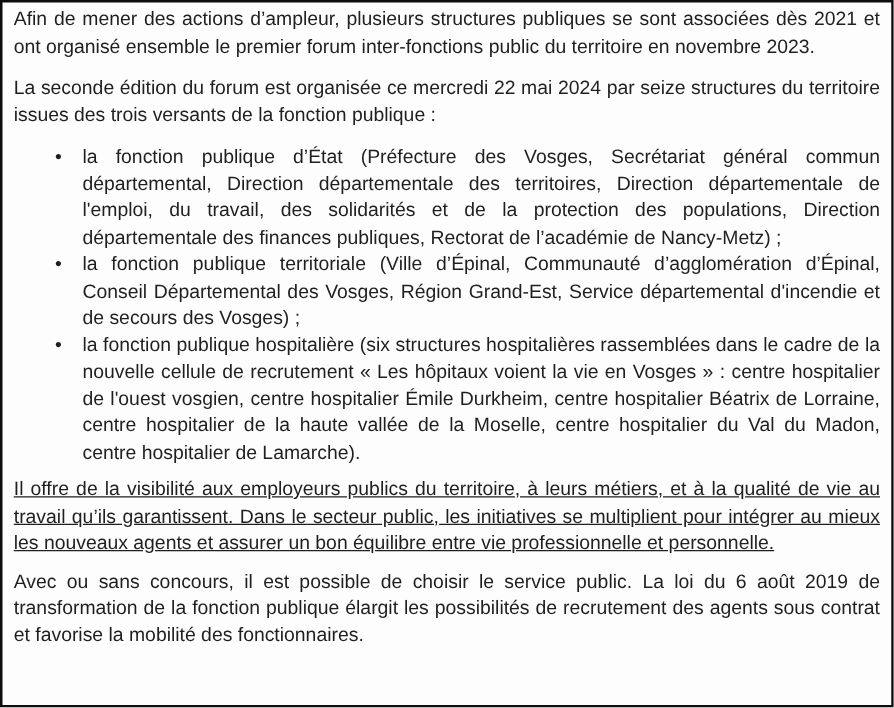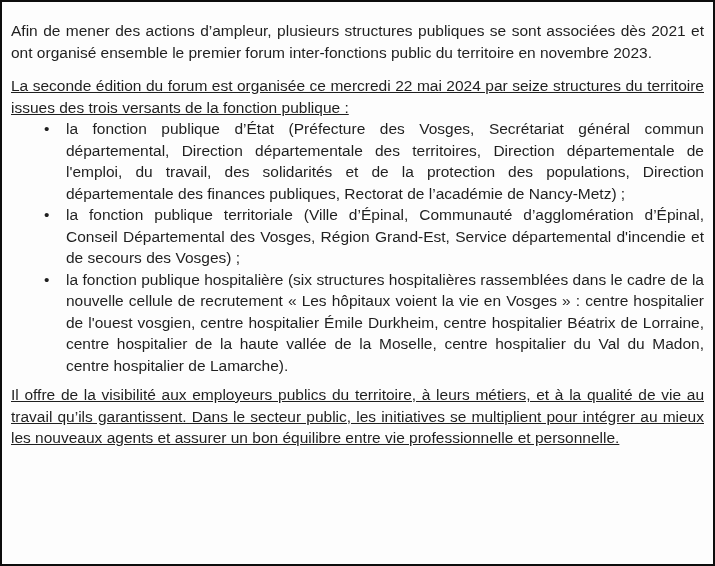--- a/index.html
+++ b/index.html
@@ -6,34 +6,33 @@
     margin: 0;
     padding: 0;
     background: #ffffff;
   }
   .page {
     box-sizing: border-box;
     width: 715px;
     height: 566px;
     border: 2px solid #0d0d0d;
     background: #fdfdfd;
-    padding: 18px 9px 0 9px;
+    padding: 3px 9px 0 9px;
     overflow: hidden;
     font-family: "Liberation Sans", "DejaVu Sans", sans-serif;
     font-size: 15.5px;
     line-height: 21.5px;
     color: #1f1f1f;
     text-align: justify;
   }
   p.para {
     margin: 0 0 12px 0;
   }
   p.para.no-gap {
-    margin-bottom: 0;
-    text-decoration: underline;
+    margin-bottom: 12px;
   }
   ul.bullet-list {
     margin: 0 0 8px 0;
     padding: 0;
     list-style: none;
   }
   ul.bullet-list li {
     position: relative;
     padding-left: 55px;
     margin: 0;
@@ -70,14 +69,15 @@
       <span>la fonction publique territoriale (Ville d’Épinal, Communauté d’agglomération d’Épinal, Conseil Départemental des Vosges, Région Grand-Est, Service départemental d'incendie et de secours des Vosges) ;</span>
     </li>
     <li>
       <span class="bullet-glyph">•</span>
       <span>la fonction publique hospitalière (six structures hospitalières rassemblées dans le cadre de la nouvelle cellule de recrutement « Les hôpitaux voient la vie en Vosges » : centre hospitalier de l'ouest vosgien, centre hospitalier Émile Durkheim, centre hospitalier Béatrix de Lorraine, centre hospitalier de la haute vallée de la Moselle, centre hospitalier du Val du Madon, centre hospitalier de Lamarche).</span>
     </li>
   </ul>
 
   <p class="para mid-gap">Il offre de la visibilité aux employeurs publics du territoire, à leurs métiers, et à la qualité de vie au travail qu’ils garantissent. Dans le secteur public, les initiatives se multiplient pour intégrer au mieux les nouveaux agents et assurer un bon équilibre entre vie professionnelle et personnelle.</p>
 
+  <p class="para last">Avec ou sans concours, il est possible de choisir le service public. La loi du 6 août 2019 de transformation de la fonction publique élargit les possibilités de recrutement des agents sous contrat et favorise la mobilité des fonctionnaires.</p>
 
 </div>
 
 </body></html>

